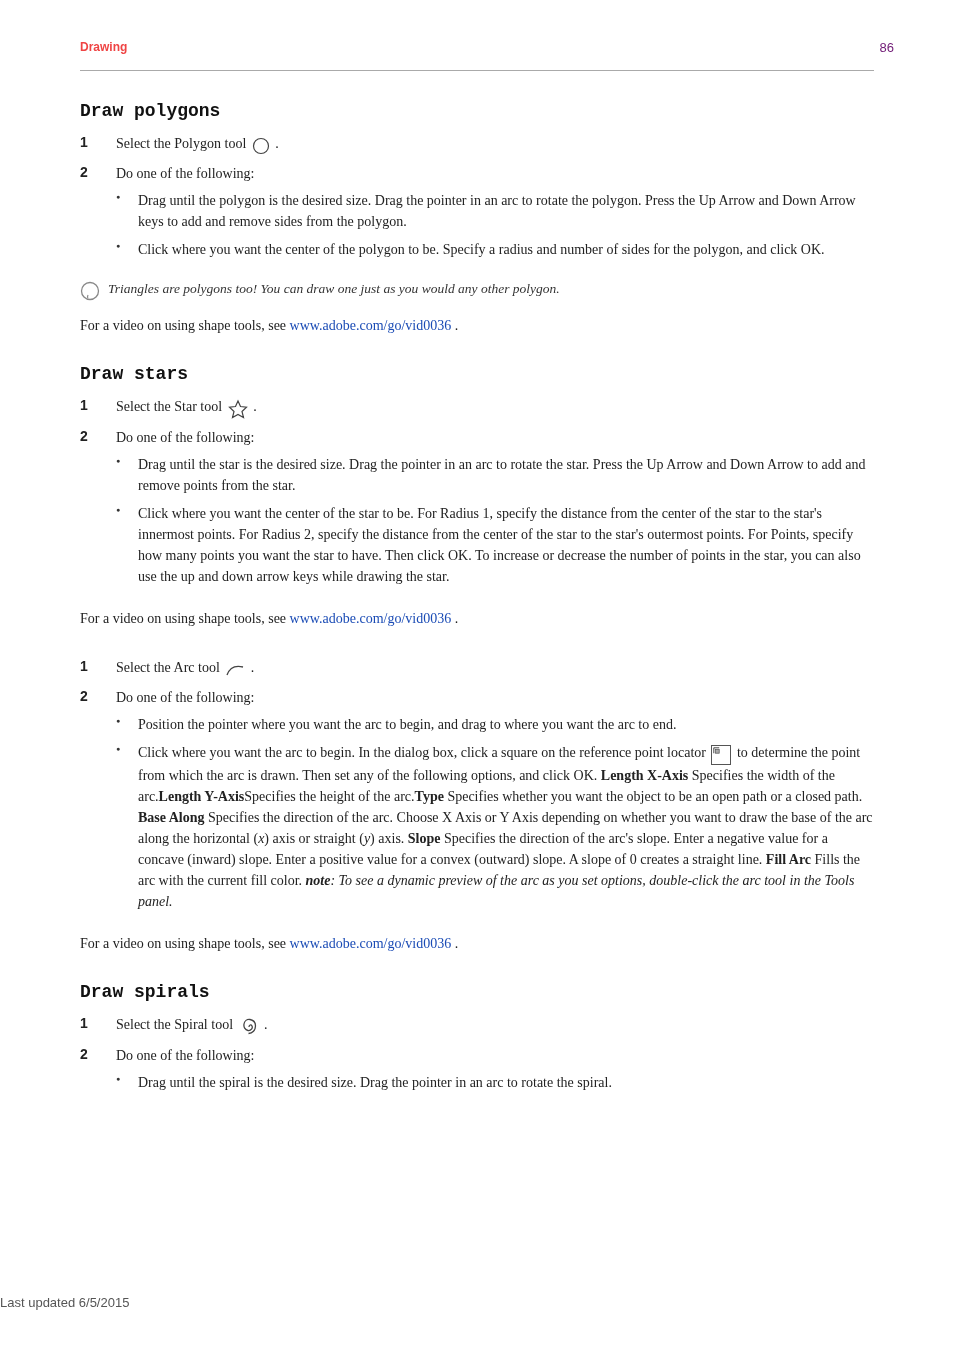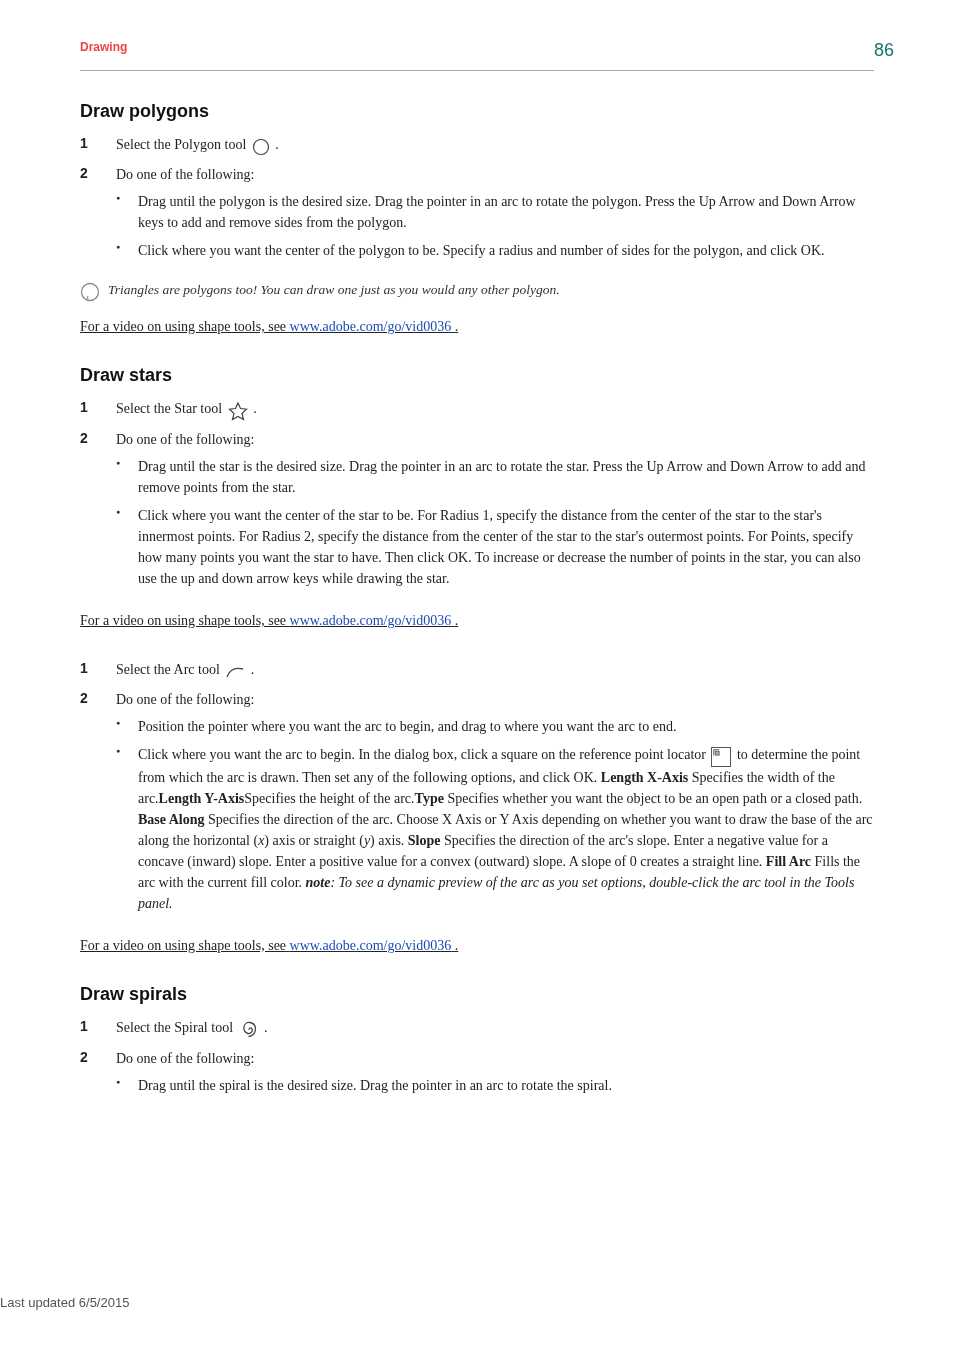--- a/index.html
+++ b/index.html
@@ -15,22 +15,22 @@
     .page-container {
       width: 954px;
       min-height: 1350px;
       padding: 40px 80px 60px 80px;
       position: relative;
     }
     .page-number {
       position: absolute;
       top: 40px;
       right: 60px;
-      font-size: 18px;
-      color: #0f766e;
+      font-size: 13px;
+      color: #701a75;
       font-family: Arial, sans-serif;
     }
     .page-label {
       position: absolute;
       top: 40px;
       left: 80px;
       font-size: 12px;
       color: #ef4444;
       font-family: Arial, sans-serif;
       font-weight: bold;
@@ -40,21 +40,21 @@
       margin-top: 30px;
       margin-bottom: 0;
     }
     .section {
       margin-top: 30px;
       margin-bottom: 10px;
     }
     .section-title {
       font-size: 18px;
       font-weight: bold;
-      font-family: Liberation Sans, sans-serif;
+      font-family: Liberation Mono, monospace;
       margin-bottom: 12px;
       color: #111;
     }
     .step {
       display: flex;
       margin-bottom: 8px;
       align-items: flex-start;
     }
     .step-num {
       font-family: Arial, sans-serif;
@@ -103,21 +103,20 @@
     .note-text {
       font-size: 13.5px;
       font-style: italic;
       color: #333;
       line-height: 1.5;
     }
     .video-link {
       margin: 14px 0 0 0;
       font-size: 14px;
       line-height: 1.5;
-      text-decoration: underline;
     }
     .link-text {
       color: #1a4bb5;
       text-decoration: none;
     }
     .inline-icon {
       display: inline-block;
       vertical-align: middle;
       margin: 0 2px;
     }

